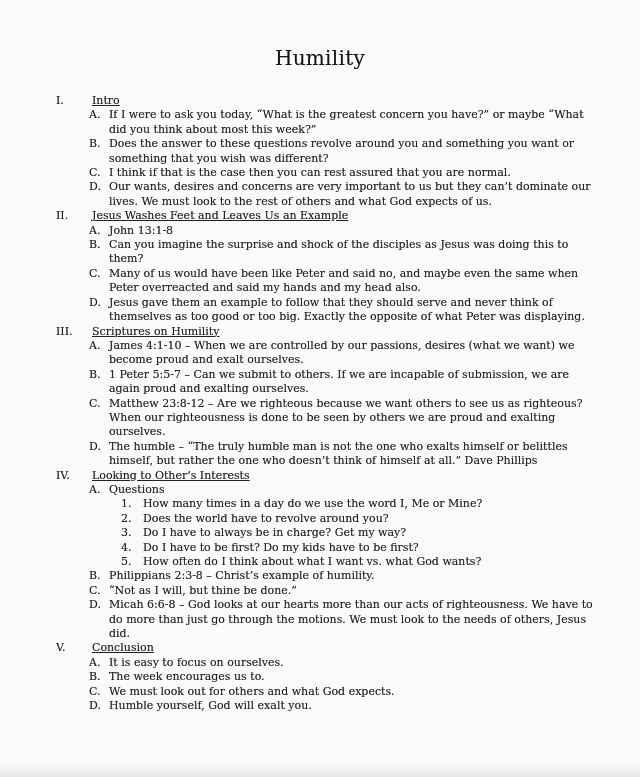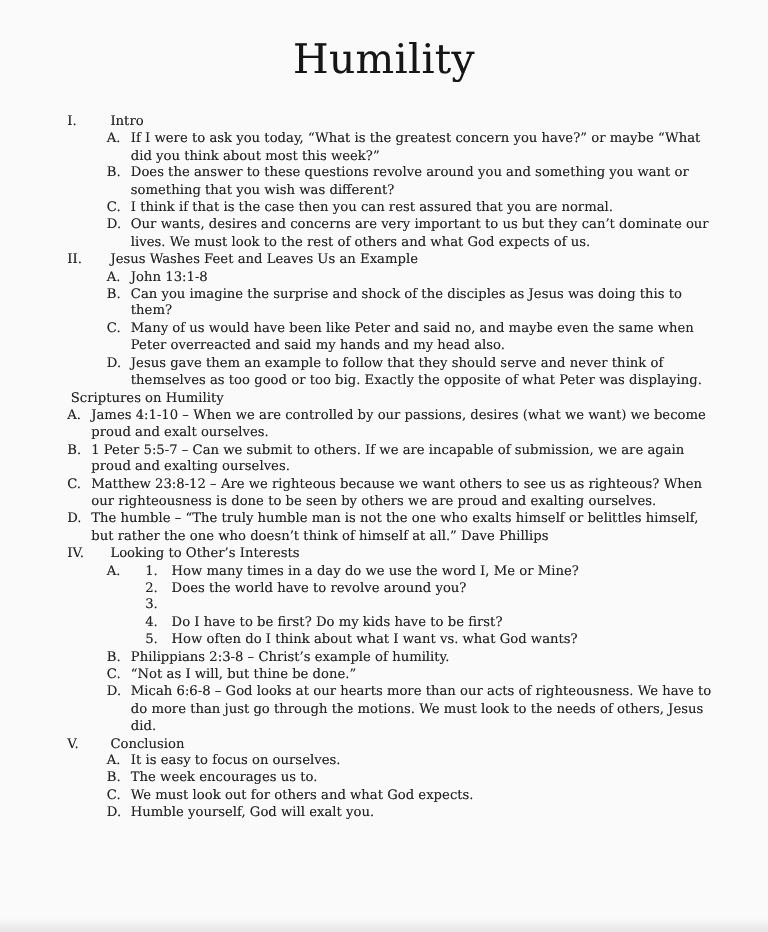--- a/index.html
+++ b/index.html
@@ -8,40 +8,40 @@
     width:640px; height:777px;
     background:#fafafa;
     font-family:"DejaVu Serif","Liberation Serif",serif;
     color:#232323;
     overflow:hidden;
     box-sizing:border-box;
     text-shadow:0 0 0.4px rgba(30,30,30,0.45); 
   }
   .title {
     margin:0;
-    padding-top:30px;
+    padding-top:46px;
     text-align:center;
-    font-size:34px;
+    font-size:20px;
     font-weight:400;
     letter-spacing:0.3px;
     color:#161616;
   }
   .outline {
     margin-top:24px;
     font-size:11px;
     line-height:14.4px;
   }
   .section {
     display:flex;
     margin:0 44px 0 56px;
   }
   .section + .section { margin-top:0; }
   .sec-num { flex:none; width:33px; }
   .sec-content { flex:1; min-width:0; }
-  .sec-title { margin-left:3px; }
+  .sec-title { margin-left:3px;text-decoration:underline; }
   .item { display:flex; align-items:flex-start; }
   .item-label { flex:none; width:20px; }
   .item-body { flex:1; min-width:0; }
   .subitem { display:flex; margin-left:12px; }
   .subitem-label { flex:none; width:22px; }
   .scan-edge {
     position:absolute; left:0; right:0; bottom:0; height:12px;
     background:linear-gradient(to bottom, rgba(120,120,120,0), rgba(120,120,120,0.16));
     pointer-events:none;
   }
@@ -106,20 +106,21 @@
           </div>
           <div class="item">
             <span class="item-label">D.</span>
             <div class="item-body">
               <div class="item-text">Jesus gave them an example to follow that they should serve and never think of themselves as too good or too big.  Exactly the opposite of what Peter was displaying.</div>
             </div>
           </div>
         </div>
       </div>
       <div class="section">
+        <div class="sec-num">III.</div>
         <div class="sec-content">
           <div class="sec-title">Scriptures on Humility</div>
           <div class="item">
             <span class="item-label">A.</span>
             <div class="item-body">
               <div class="item-text">James 4:1-10 – When we are controlled by our passions, desires (what we want) we become proud and exalt ourselves.</div>
             </div>
           </div>
           <div class="item">
             <span class="item-label">B.</span>
@@ -141,30 +142,32 @@
           </div>
         </div>
       </div>
       <div class="section">
         <div class="sec-num">IV.</div>
         <div class="sec-content">
           <div class="sec-title">Looking to Other’s Interests</div>
           <div class="item">
             <span class="item-label">A.</span>
             <div class="item-body">
+              <div class="item-text">Questions</div>
               <div class="subitem">
                 <span class="subitem-label">1.</span>
                 <div class="subitem-text">How many times in a day do we use the word I, Me or Mine?</div>
               </div>
               <div class="subitem">
                 <span class="subitem-label">2.</span>
                 <div class="subitem-text">Does the world have to revolve around you?</div>
               </div>
               <div class="subitem">
                 <span class="subitem-label">3.</span>
+                <div class="subitem-text">Do I have to always be in charge? Get my way?</div>
               </div>
               <div class="subitem">
                 <span class="subitem-label">4.</span>
                 <div class="subitem-text">Do I have to be first? Do my kids have to be first?</div>
               </div>
               <div class="subitem">
                 <span class="subitem-label">5.</span>
                 <div class="subitem-text">How often do I think about what I want vs. what God wants?</div>
               </div>
             </div>

